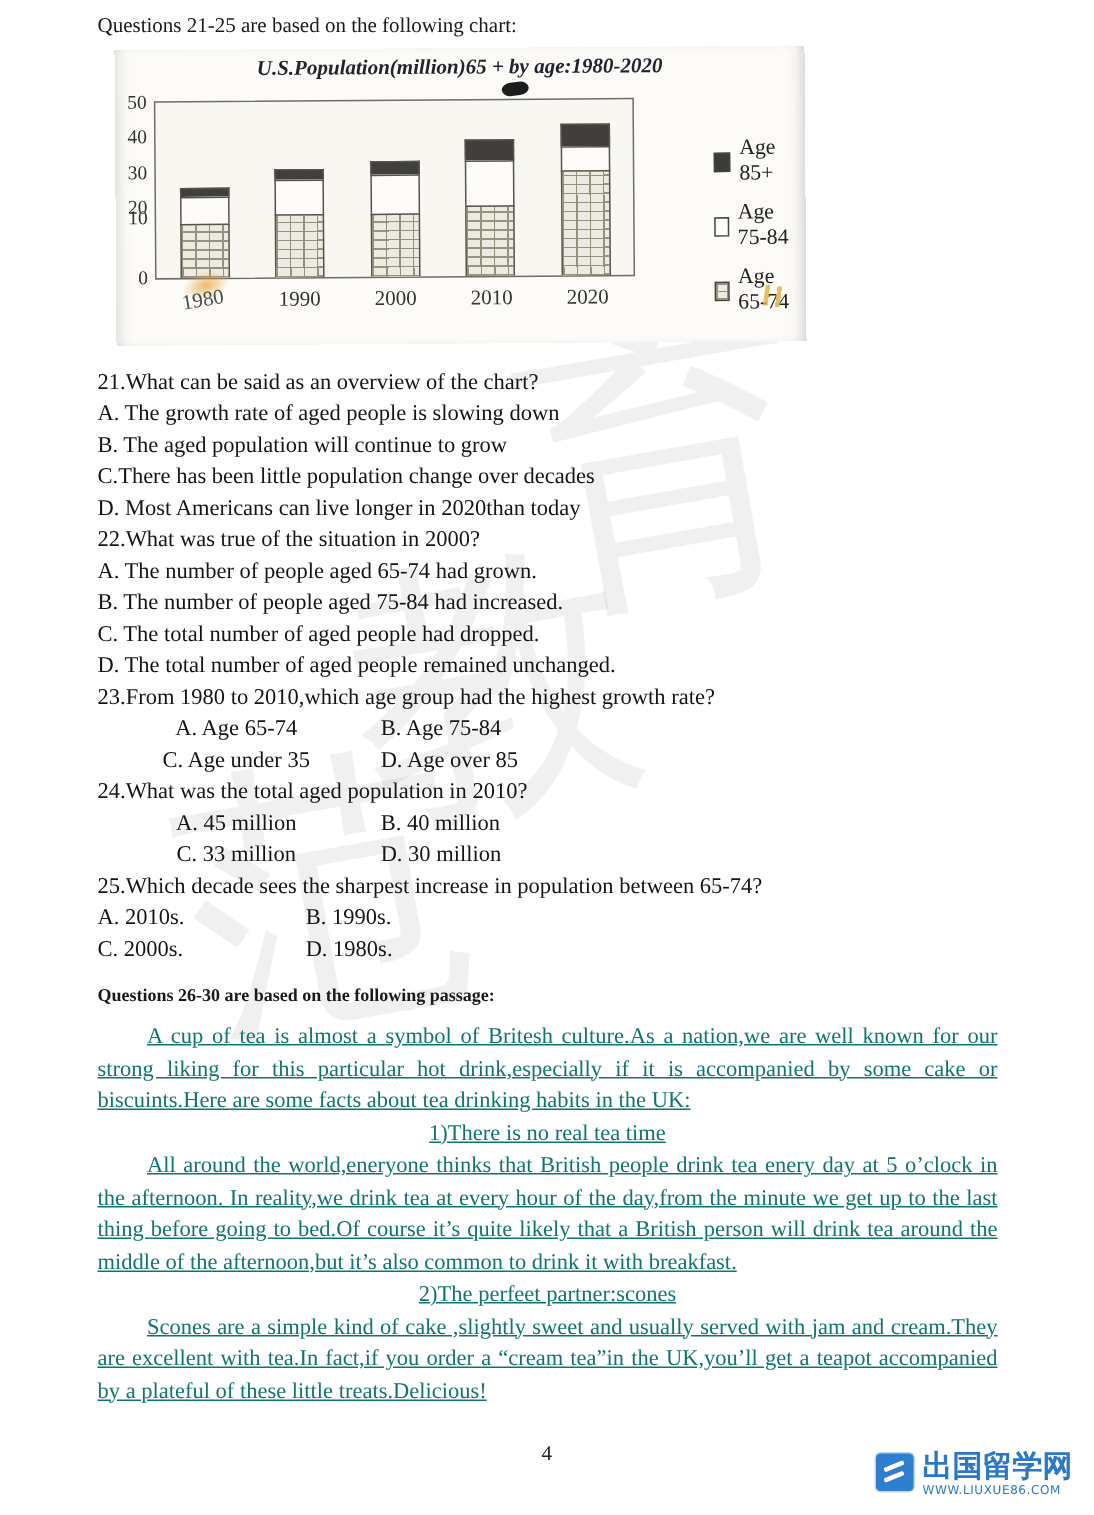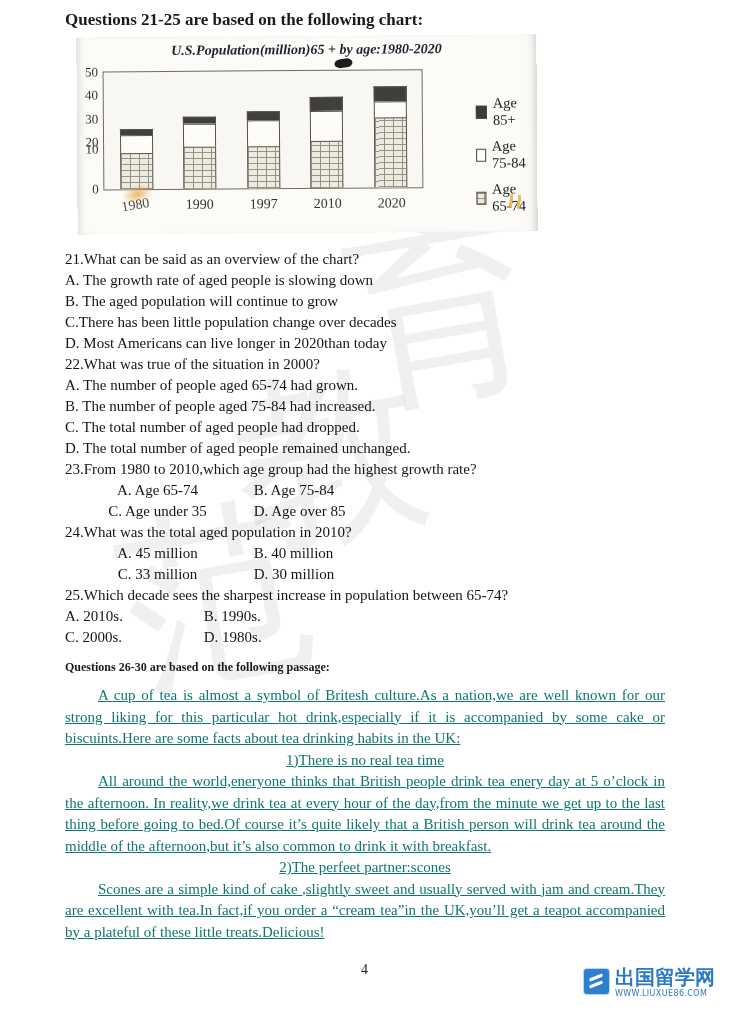--- a/index.html
+++ b/index.html
@@ -6,21 +6,21 @@
   .page{
     width:729px;height:1010px;background:#ffffff;position:relative;overflow:hidden;
     font-family:"Liberation Serif","DejaVu Serif",serif;color:#1a1a1a;
   }
   .watermark{position:absolute;inset:0;pointer-events:none;z-index:0;}
   .wm{position:absolute;font-size:190px;color:rgba(110,110,118,0.10);transform:rotate(-10deg);font-family:"DejaVu Serif",serif;}
   .wm1{top:185px;left:350px;}
   .wm2{top:330px;left:235px;}
   .wm3{top:470px;left:120px;}
   .content{position:relative;z-index:1;padding:10px 64px 0 65px;}
-  h1.section{font-size:17px;font-weight:700;margin:0 0 6px 0;}
+  h1.section{font-size:14px;font-weight:400;margin:0 0 6px 0;}
   h1.section2{font-size:12px;font-weight:700;margin:12px 0 10px 0;}
 
   
   .chart-scan{
     position:relative;width:452px;margin:2px 0 16px 12px;padding:6px 4px 8px 4px;
     background:#fcfbf8;transform:rotate(-0.4deg);
     box-shadow:inset -8px 0 10px -7px rgba(0,0,0,.22), inset 8px 0 10px -7px rgba(0,0,0,.16);
   }
   .chart-title{font-style:italic;font-weight:600;font-size:14px;text-align:center;color:#20242e;margin:0 0 12px 0;}
   .smudge{position:absolute;top:23px;left:258px;width:18px;height:9px;background:#1d1d1d;border-radius:45%/65%;transform:rotate(-7deg);}
@@ -142,21 +142,21 @@
               </div>
               <div class="bar">
                 <div class="seg seg-brick" style="height: 70px;"></div>
                 <div class="seg seg-white" style="height: 16px;"></div>
                 <div class="seg seg-dark" style="height: 15px;"></div>
               </div>
             </div>
           <div class="x-axis" id="x-axis">
               <div class="xtick">1980</div>
               <div class="xtick">1990</div>
-              <div class="xtick">1997</div>
+              <div class="xtick">2000</div>
               <div class="xtick">2010</div>
               <div class="xtick">2020</div>
             </div>
         </div>
         <div class="legend" id="legend">
             <div class="legend-row">
               <span class="sw sw-dark"></span>
               <span class="legend-label">Age 85+</span>
             </div>
             <div class="legend-row">

